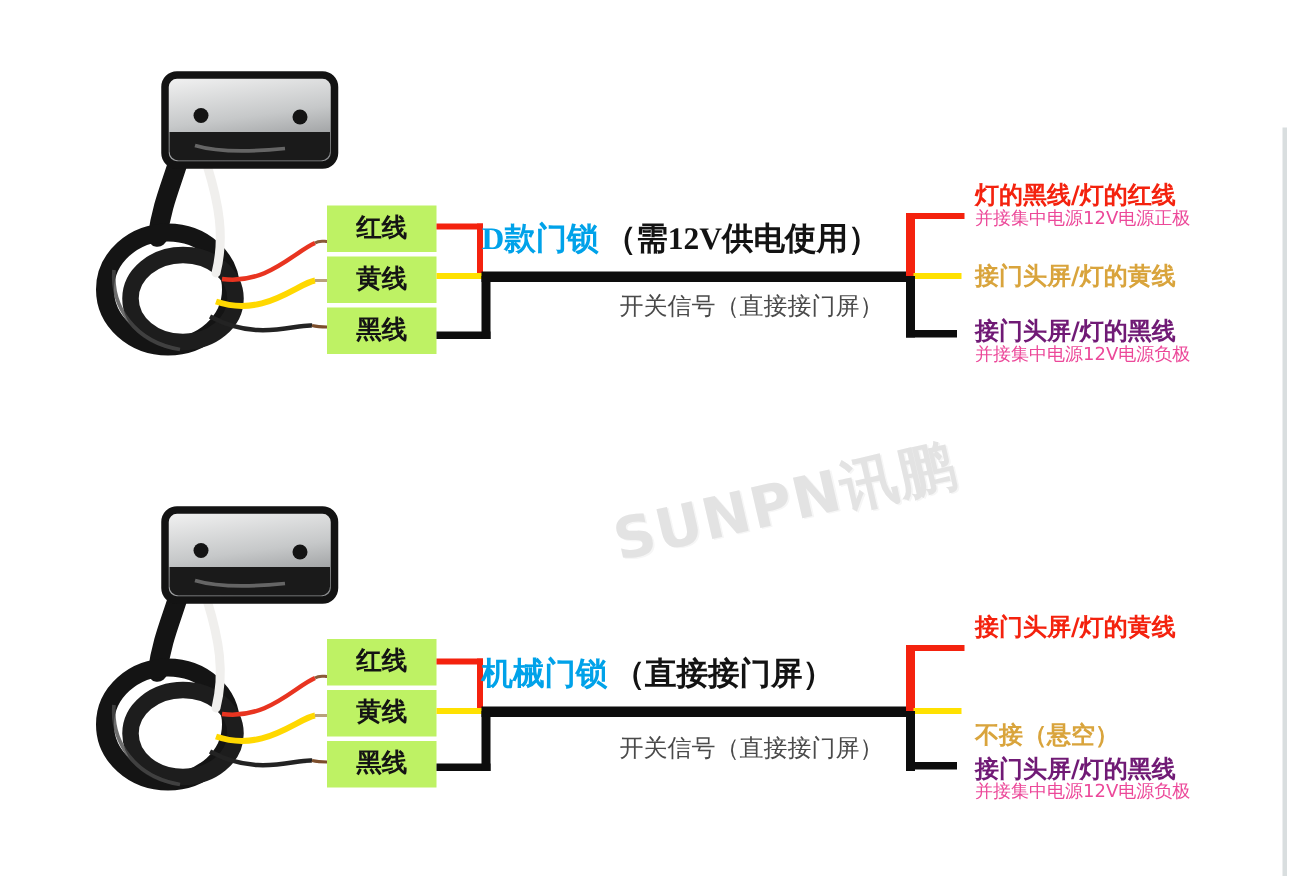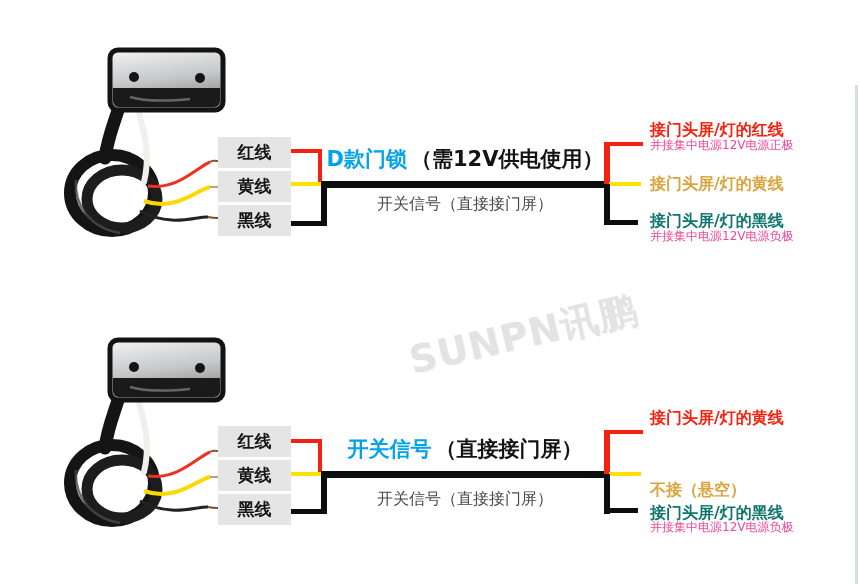--- a/index.html
+++ b/index.html
@@ -12,39 +12,39 @@
   
   .watermark{
     position:absolute;left:410px;top:336px;font-size:38px;font-weight:bold;letter-spacing:1px;
     color:#e3e3e3;transform:rotate(-13deg);transform-origin:0 50%;white-space:nowrap;
     text-shadow:1px 1px 0 #f6f6f6;user-select:none;
   }
   
   .lock{position:absolute;}
   
   .tagbox{
-    position:absolute;width:73px;height:31px;background:#e5e5e5;
+    position:absolute;width:73px;height:31px;background:#bef264;
     color:#141414;font-size:17px;font-weight:bold;text-align:center;line-height:31px;
   }
   
   .seg{position:absolute;}
   .c-red{background:#f4220e;}
   .c-yellow{background:#ffe100;}
   .c-black{background:#0d0d0d;}
   
-  .title{position:absolute;width:288px;text-align:center;font-size:21px;font-weight:bold;white-space:nowrap;line-height:1.2;}
+  .title{position:absolute;width:288px;font-size:21px;font-weight:bold;white-space:nowrap;line-height:1.2;font-family:Liberation Serif, serif;}
   .t-model{color:#00a2e9;}
   .t-note{color:#131313;margin-left:4px;}
   
-  .signal{position:absolute;width:288px;text-align:center;font-size:16px;color:#4a4a4a;white-space:nowrap;line-height:1.2;}
+  .signal{position:absolute;width:288px;text-align:center;font-size:16px;color:#4a4a4a;white-space:nowrap;line-height:1.2;margin-left:36px;}
   
   .rlabel{position:absolute;font-size:16px;font-weight:bold;white-space:nowrap;line-height:1.2;}
   .rlabel.red{color:#f4220e;}
   .rlabel.gold{color:#d9a43c;}
-  .rlabel.black{color:#0f766e;}
+  .rlabel.black{color:#701a75;}
   .rsub{position:absolute;font-size:12px;color:#ec4899;white-space:nowrap;line-height:1.25;}
 </style>
 </head>
 <body>
 
 <div class="page">
 
   <div class="edge-line"></div>
 
   <div class="watermark">SUNPN讯鹏</div>
@@ -96,21 +96,21 @@
     <div class="seg c-red" style="left:604px;top:142px;width:39px;height:4px"></div>
     <div class="seg c-yellow" style="left:609px;top:182px;width:32px;height:4px"></div>
     <div class="seg c-black" style="left:604px;top:184px;width:6px;height:41px"></div>
     <div class="seg c-black" style="left:604px;top:220px;width:34px;height:5px"></div>
 
     <div class="title" style="left:321px;top:147px">
       <span class="t-model">D款门锁</span><span class="t-note">（需12V供电使用）</span>
     </div>
     <div class="signal" style="left:321px;top:194px">开关信号（直接接门屏）</div>
 
-    <div class="rlabel red" style="left:650px;top:120px">接门头屏/灯的红线</div>
+    <div class="rlabel red" style="left:650px;top:120px">灯的黑线/灯的红线</div>
     <div class="rsub" style="left:650px;top:138px">并接集中电源12V电源正极</div>
     <div class="rlabel gold" style="left:650px;top:174px">接门头屏/灯的黄线</div>
     <div class="rlabel black" style="left:650px;top:211px">接门头屏/灯的黑线</div>
     <div class="rsub" style="left:650px;top:229px">并接集中电源12V电源负极</div>
   </section>
 
   <section>
 
     <svg class="lock" style="left:60px;top:330px" width="170" height="210" viewBox="0 0 170 210">
       <use href="#lockdevice"></use>
@@ -128,21 +128,21 @@
 
     <div class="seg c-black" style="left:321px;top:471px;width:288px;height:7px"></div>
 
     <div class="seg c-red" style="left:604px;top:430px;width:6px;height:45px"></div>
     <div class="seg c-red" style="left:604px;top:430px;width:39px;height:4px"></div>
     <div class="seg c-yellow" style="left:609px;top:472px;width:32px;height:4px"></div>
     <div class="seg c-black" style="left:604px;top:474px;width:6px;height:40px"></div>
     <div class="seg c-black" style="left:604px;top:508px;width:34px;height:5px"></div>
 
     <div class="title" style="left:321px;top:437px">
-      <span class="t-model">开关信号</span><span class="t-note">（直接接门屏）</span>
+      <span class="t-model">机械门锁</span><span class="t-note">（直接接门屏）</span>
     </div>
     <div class="signal" style="left:321px;top:489px">开关信号（直接接门屏）</div>
 
     <div class="rlabel red" style="left:650px;top:408px">接门头屏/灯的黄线</div>
     <div class="rlabel gold" style="left:650px;top:480px">不接（悬空）</div>
     <div class="rlabel black" style="left:650px;top:503px">接门头屏/灯的黑线</div>
     <div class="rsub" style="left:650px;top:520px">并接集中电源12V电源负极</div>
   </section>
 
 </div>

